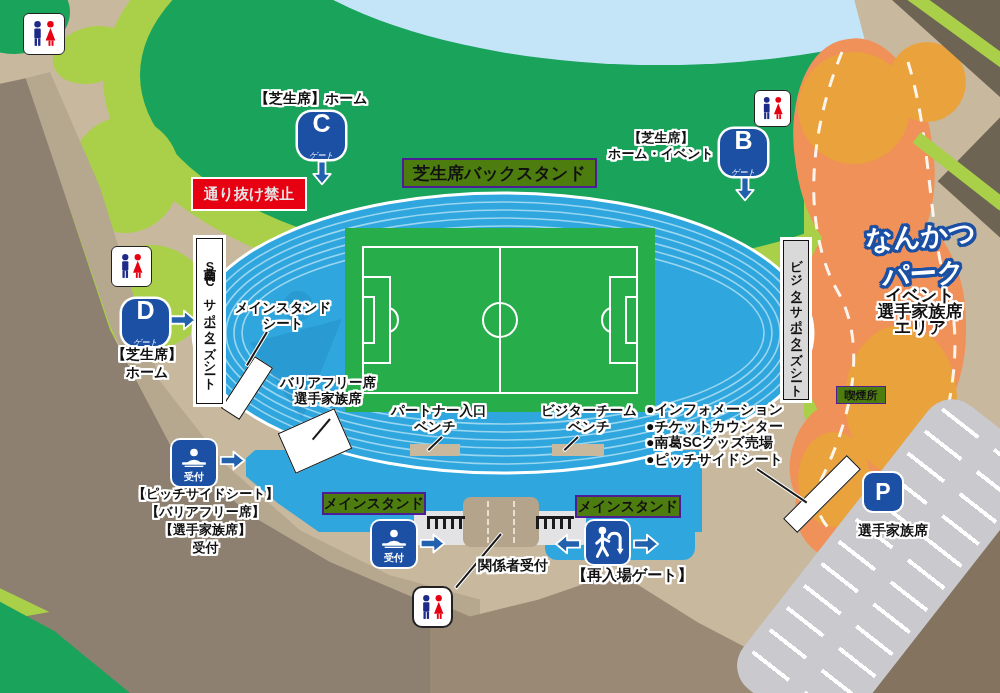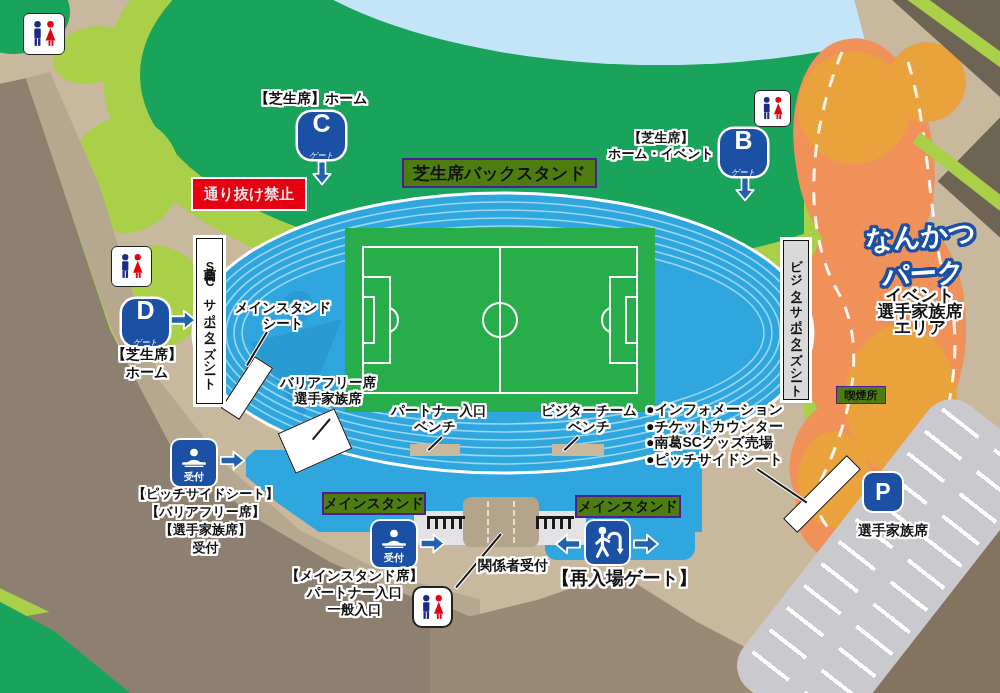--- a/index.html
+++ b/index.html
@@ -302,25 +302,20 @@
           <path d="M11,19 Q20,11 29,19 Z"></path>
           <rect x="6" y="18" width="28" height="3" rx="1"></rect>
           <rect x="9" y="22" width="22" height="1.6"></rect>
         </g>
       </svg>
     <span>受付</span>
   </div>
   <svg class="abs" style="left:418px;top:531px;width:29px;height:25px;" viewBox="0 0 32 26">
       <path d="M3,9 H17 V3 L29,13 L17,23 V17 H3 Z" fill="#2161ae" stroke="#fff" stroke-width="2" stroke-linejoin="round"></path>
     </svg>
-  <div class="abs outlined" style="left:282px;top:567px;width:145px;text-align:center;font-size:13.5px;line-height:17px;">
-    <div>【メインスタンド席】</div>
-    <div>パートナー入口</div>
-    <div>一般入口</div>
-  </div>
 
   <div class="abs outlined" style="left:478px;top:557px;font-size:14px;">関係者受付</div>
 
   <svg class="abs" style="left:553px;top:532px;width:30px;height:24px;" viewBox="0 0 32 26">
       <path d="M3,9 H17 V3 L29,13 L17,23 V17 H3 Z" fill="#2161ae" stroke="#fff" stroke-width="2" stroke-linejoin="round" transform="rotate(180 16 13)"></path>
     </svg>
   <div class="abs" style="left:586px;top:521px;width:43px;height:43px;background:#1b50a4;border-radius:8px;box-shadow:0 0 0 2px #fff;">
     <svg width="43" height="43" viewBox="0 0 34 34">
         <g stroke="#fff" stroke-width="2.4" fill="none" stroke-linecap="round">
           <circle cx="13" cy="7.5" r="3" fill="#fff" stroke="none"></circle>
@@ -330,21 +325,21 @@
           <line x1="13" y1="13.5" x2="8.5" y2="17.5"></line>
           <line x1="13" y1="13.5" x2="18" y2="16"></line>
           <path d="M27,23 V13 A4.7,4.7 0 0 0 18,13"></path>
         </g>
         <polygon points="24.3,22 29.7,22 27,26.5" fill="#fff"></polygon>
       </svg>
   </div>
   <svg class="abs" style="left:631px;top:532px;width:30px;height:24px;" viewBox="0 0 32 26">
       <path d="M3,9 H17 V3 L29,13 L17,23 V17 H3 Z" fill="#2161ae" stroke="#fff" stroke-width="2" stroke-linejoin="round"></path>
     </svg>
-  <div class="abs outlined" style="left:552px;top:566px;width:112px;text-align:center;font-size:18px;">【再入場ゲート】</div>
+  <div class="abs outlined" style="left:572px;top:566px;width:112px;text-align:center;font-size:15px;">【再入場ゲート】</div>
 
   <div class="abs" style="left:864px;top:473px;width:38px;height:38px;background:#1b50a4;border-radius:9px;box-shadow:0 0 0 2px #fff;display:flex;align-items:center;justify-content:center;color:#fff;font-weight:bold;font-size:23px;">P</div>
   <div class="abs outlined" style="left:833px;top:522px;width:120px;text-align:center;font-size:14px;">選手家族席</div>
 
   <div class="abs" style="left:852px;top:218px;width:140px;text-align:center;transform:rotate(-4deg);">
     <div class="bubble" style="font-size:27px;">なんかつ</div>
     <div class="bubble" style="font-size:27px;margin-top:2px;">パーク</div>
   </div>
   <div class="abs outlined" style="left:865px;top:288px;width:110px;text-align:center;font-size:17px;line-height:16px;">
     <div>イベント</div>

